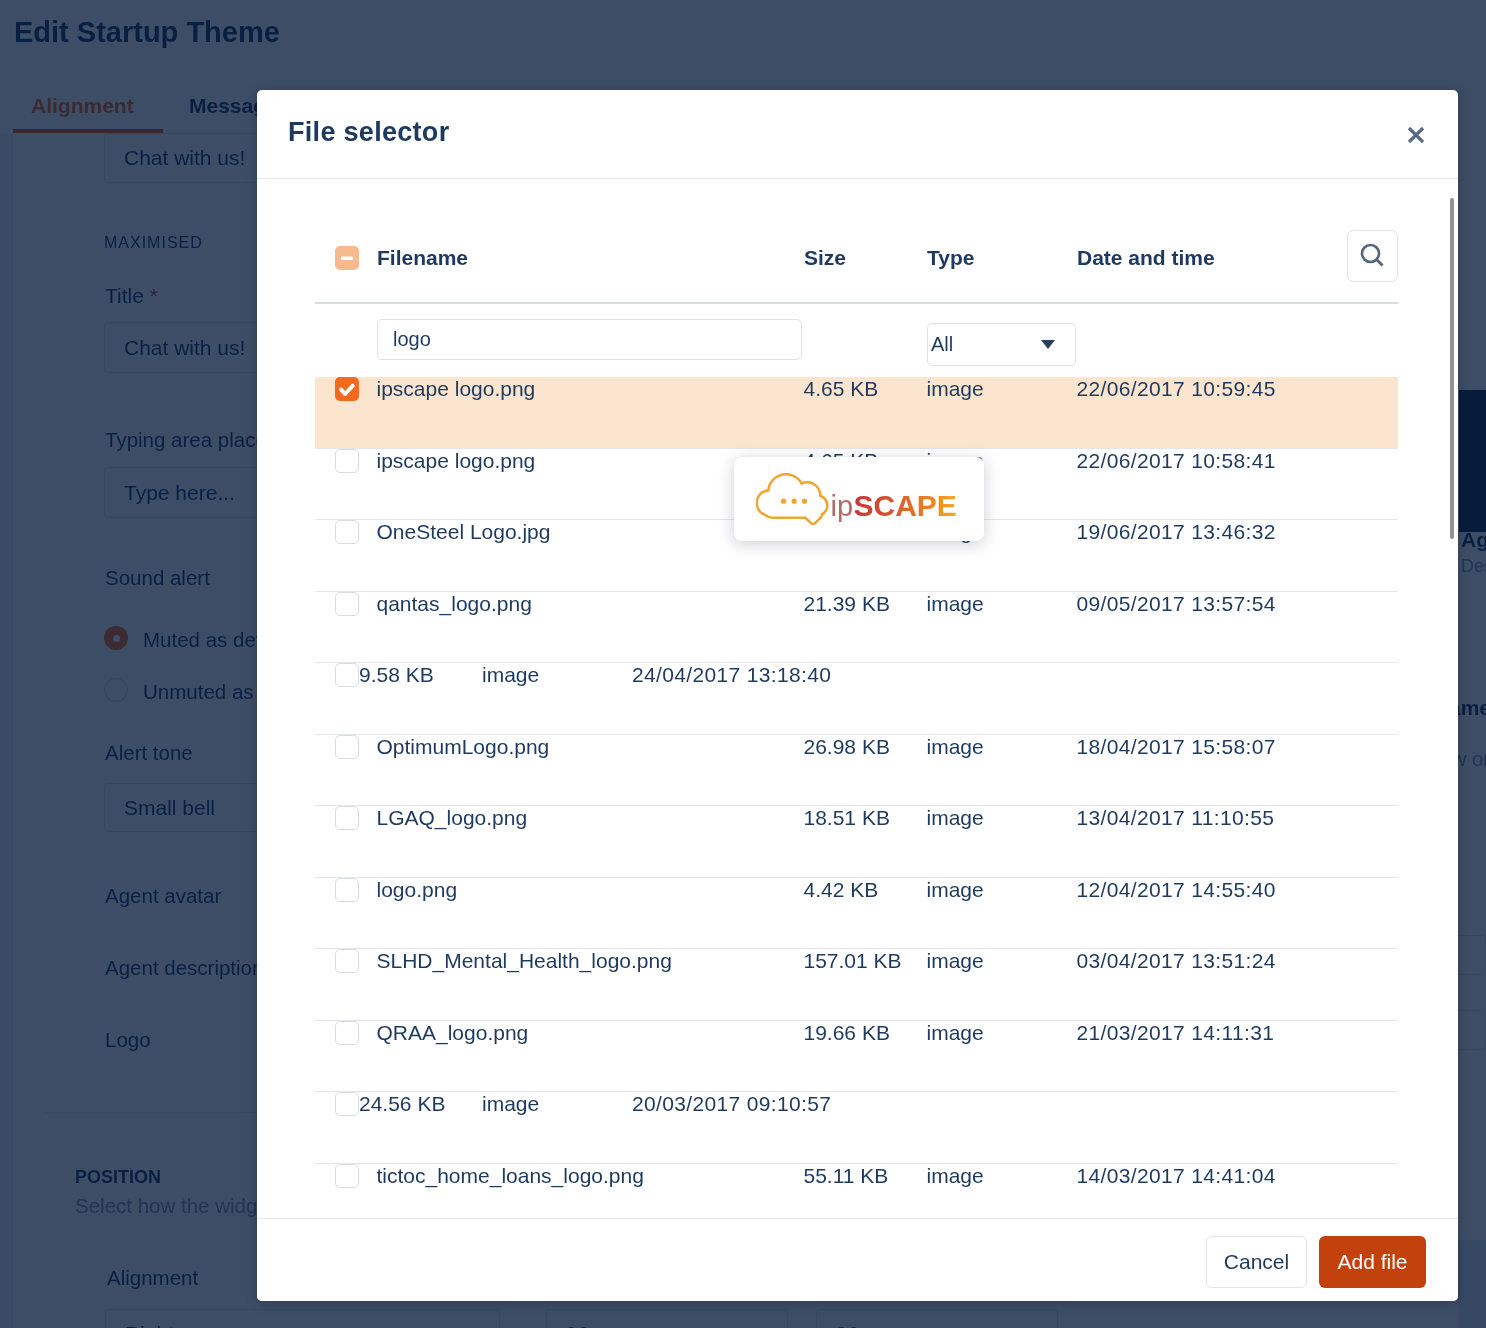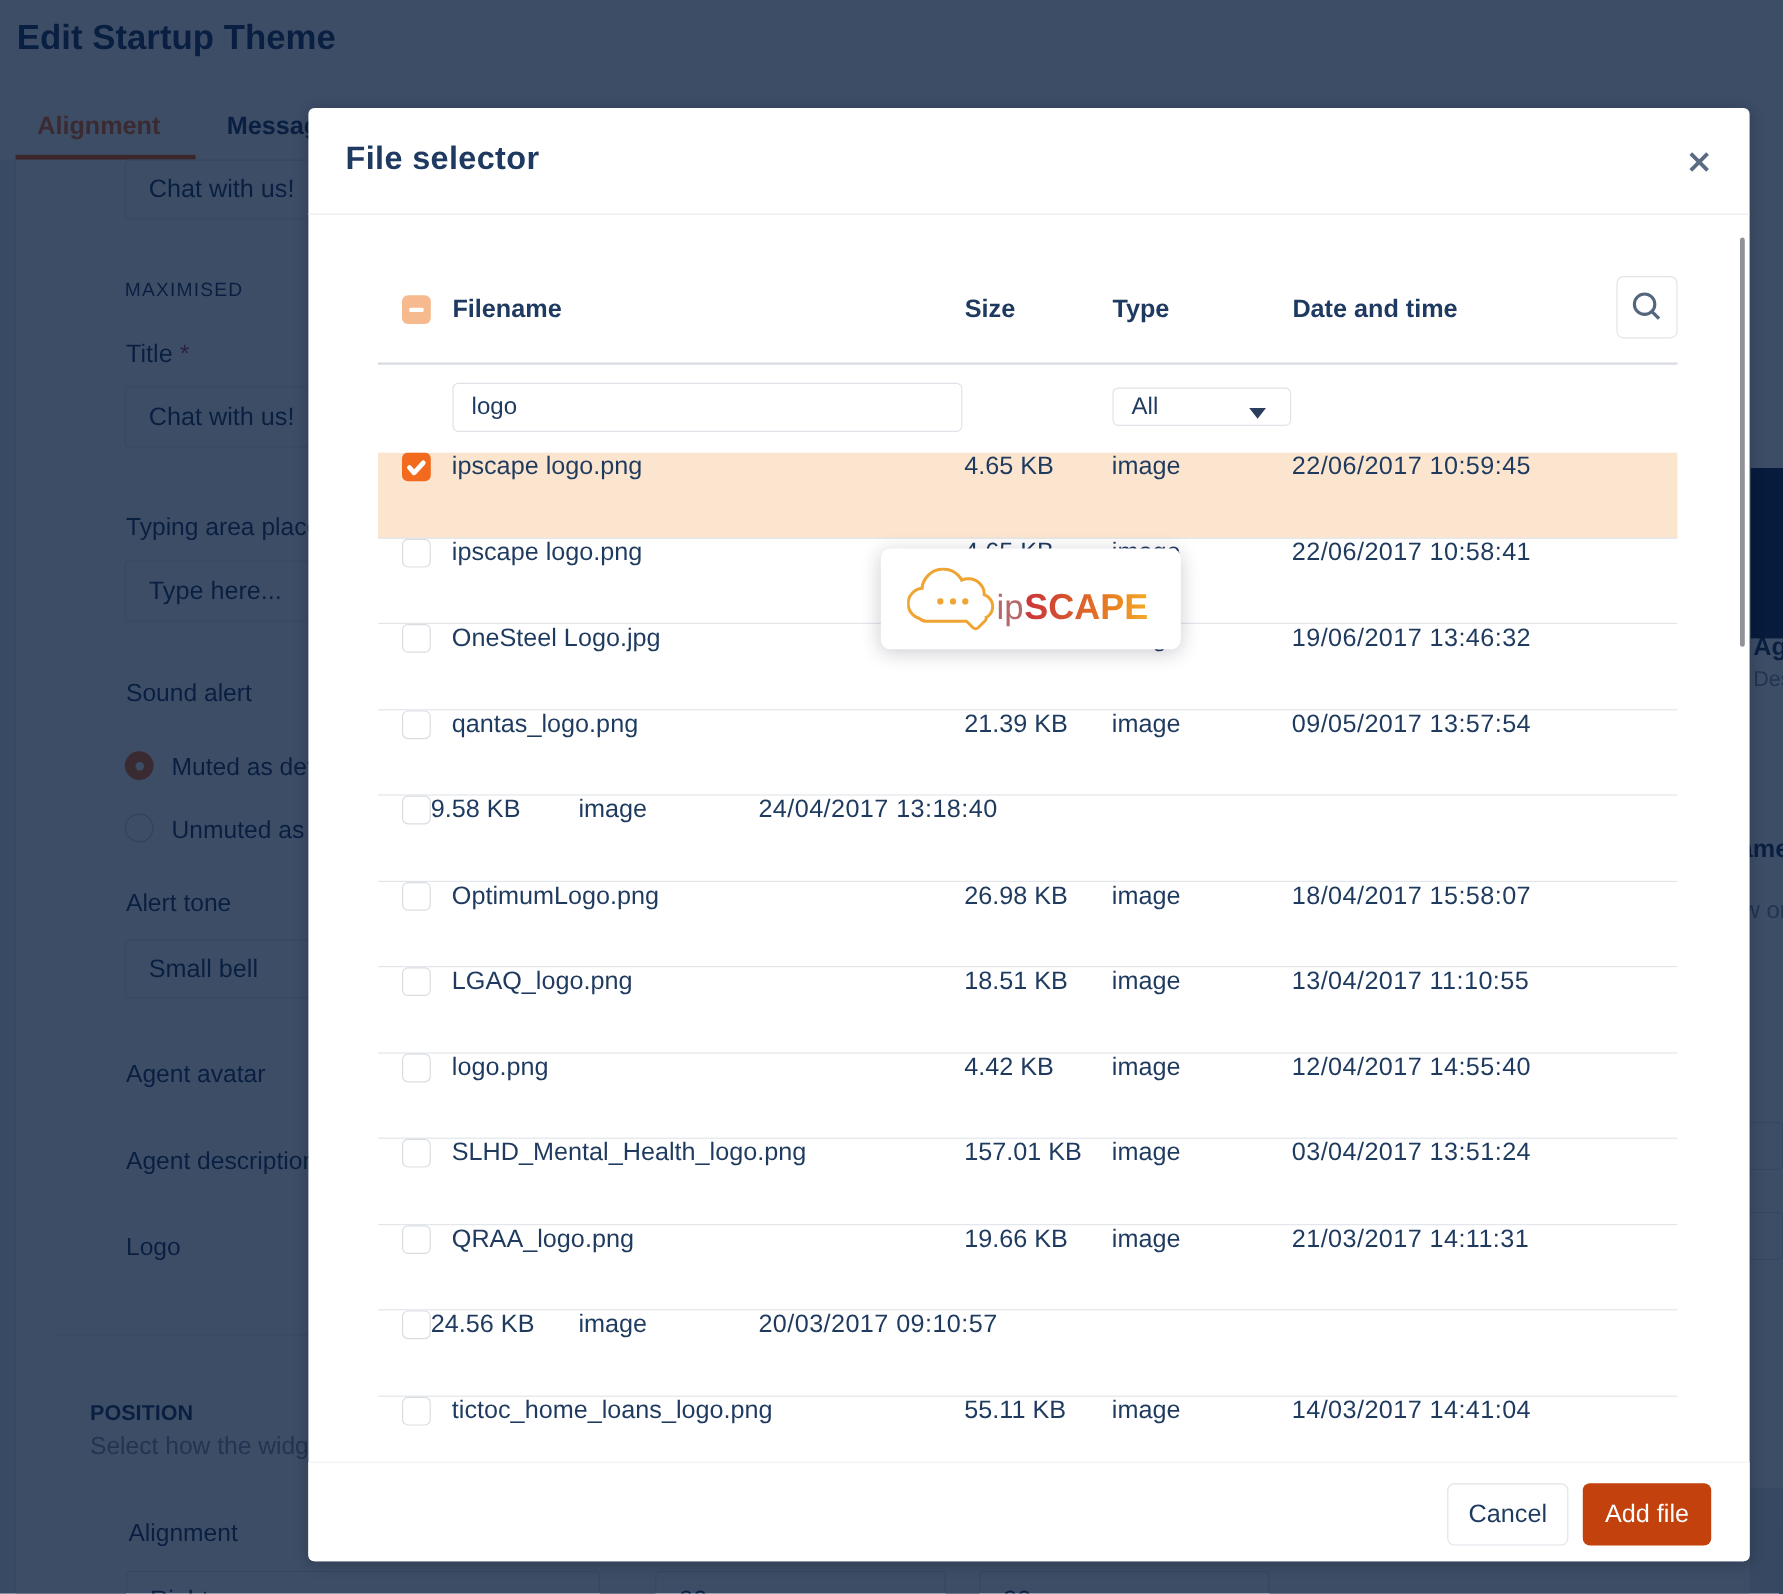--- a/index.html
+++ b/index.html
@@ -89,21 +89,21 @@
     <div class="th" style="left:670px">Type</div>
     <div class="th" style="left:820px">Date and time</div>
     <div class="abs" style="left:1090px;top:140px;width:51px;height:52px;border:1px solid #e2e4e9;border-radius:6px">
       <svg width="49" height="50" viewBox="0 0 49 50">
           <circle cx="22.5" cy="22.5" r="8.5" stroke="#54657e" stroke-width="2.6" fill="none"></circle>
           <path d="M28.7 28.7 L34.5 34.5" stroke="#54657e" stroke-width="2.8"></path>
         </svg>
     </div>
     <div class="abs" style="left:58px;top:212px;width:1083px;height:2px;background:#d9dce1"></div>
     <div class="abs" style="left:120px;top:229px;width:425px;height:41px;border:1px solid #dfe3e8;border-radius:5px;font-size:20px;display:flex;align-items:center;padding-left:15px">logo</div>
-    <div class="abs" style="left:670px;top:233px;width:149px;height:32px;border:1px solid #dfe3e8;border-radius:5px;font-size:20px;display:flex;align-items:center;padding-left:15px">All<span style="position:absolute;left:113px;top:16px;width:0;height:0;border:7px solid transparent;border-top:9px solid #2c3e5d"></span></div>
+    <div class="abs" style="left:670px;top:233px;width:149px;height:43px;border:1px solid #dfe3e8;border-radius:5px;font-size:20px;display:flex;align-items:center;padding-left:3px">All<span style="position:absolute;left:113px;top:16px;width:0;height:0;border:7px solid transparent;border-top:9px solid #2c3e5d"></span></div>
     <div id="rows">
       <div class="row sel">
           <span class="rcb cbox cb-on"><svg width="24" height="24" viewBox="0 0 24 24">
               <path d="M6.2 12.6 L10.1 17 L17.7 8.7" stroke="#fff" stroke-width="4" stroke-linecap="round" stroke-linejoin="round" fill="none"></path>
             </svg></span>
           <span class="c-fn">ipscape logo.png</span>
           <span class="c-sz">4.65 KB</span>
           <span class="c-tp">image</span>
           <span class="c-dt">22/06/2017 10:59:45</span>
         </div>

